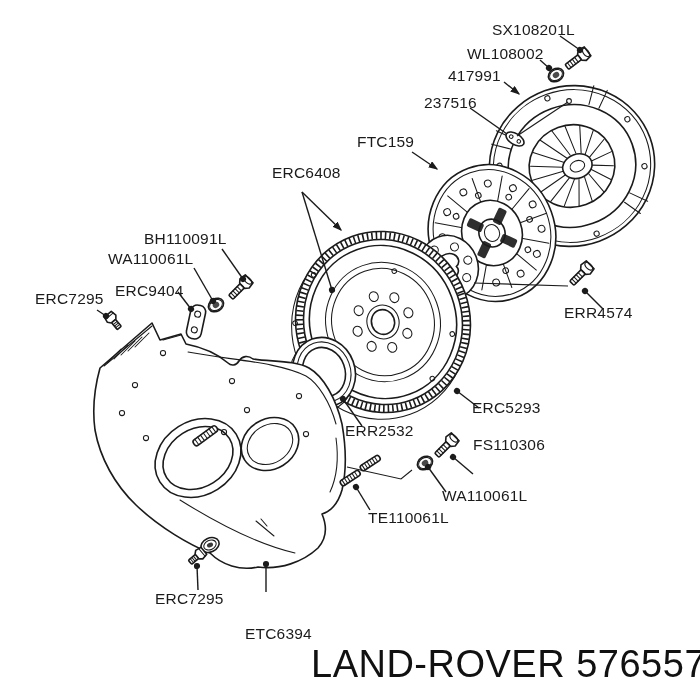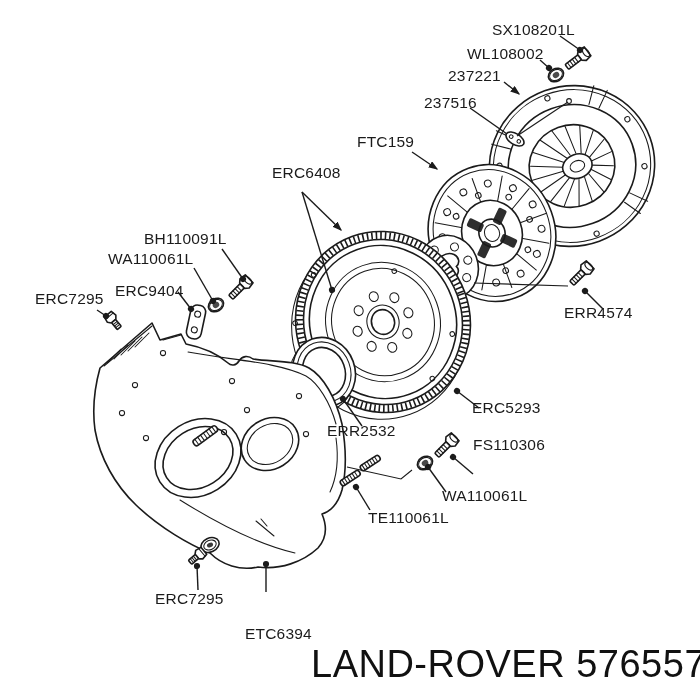--- a/index.html
+++ b/index.html
@@ -285,31 +285,31 @@
       <line class="leader" x1="473" y1="474" x2="453" y2="457" marker-end="url(#dot)"></line>
       <line class="leader" x1="446" y1="492" x2="428" y2="467" marker-end="url(#dot)"></line>
       <line class="leader" x1="370" y1="510" x2="356" y2="487" marker-end="url(#dot)"></line>
       <line class="leader" x1="198" y1="590" x2="197" y2="566" marker-end="url(#dot)"></line>
       <line class="leader" x1="266" y1="592" x2="266" y2="564" marker-end="url(#dot)"></line>
     </g>
   </svg>
 
   <div class="lbl" style="left:492px;top:22px">SX108201L</div>
   <div class="lbl" style="left:467px;top:46px">WL108002</div>
-  <div class="lbl" style="left:448px;top:68px">237221</div>
+  <div class="lbl" style="left:448px;top:68px">417991</div>
   <div class="lbl" style="left:424px;top:95px">237516</div>
   <div class="lbl" style="left:357px;top:134px">FTC159</div>
   <div class="lbl" style="left:272px;top:165px">ERC6408</div>
   <div class="lbl" style="left:144px;top:231px">BH110091L</div>
   <div class="lbl" style="left:108px;top:251px">WA110061L</div>
   <div class="lbl" style="left:115px;top:283px">ERC9404</div>
   <div class="lbl" style="left:35px;top:291px">ERC7295</div>
   <div class="lbl" style="left:564px;top:305px">ERR4574</div>
   <div class="lbl" style="left:472px;top:400px">ERC5293</div>
-  <div class="lbl" style="left:327px;top:423px">ERR2532</div>
+  <div class="lbl" style="left:345px;top:423px">ERR2532</div>
   <div class="lbl" style="left:473px;top:437px">FS110306</div>
   <div class="lbl" style="left:442px;top:488px">WA110061L</div>
   <div class="lbl" style="left:368px;top:510px">TE110061L</div>
   <div class="lbl" style="left:155px;top:591px">ERC7295</div>
   <div class="lbl" style="left:245px;top:626px">ETC6394</div>
 
   <div class="footer" style="left:311px;top:643px">LAND-ROVER 576557</div>
 </div>
 
 </body></html>

